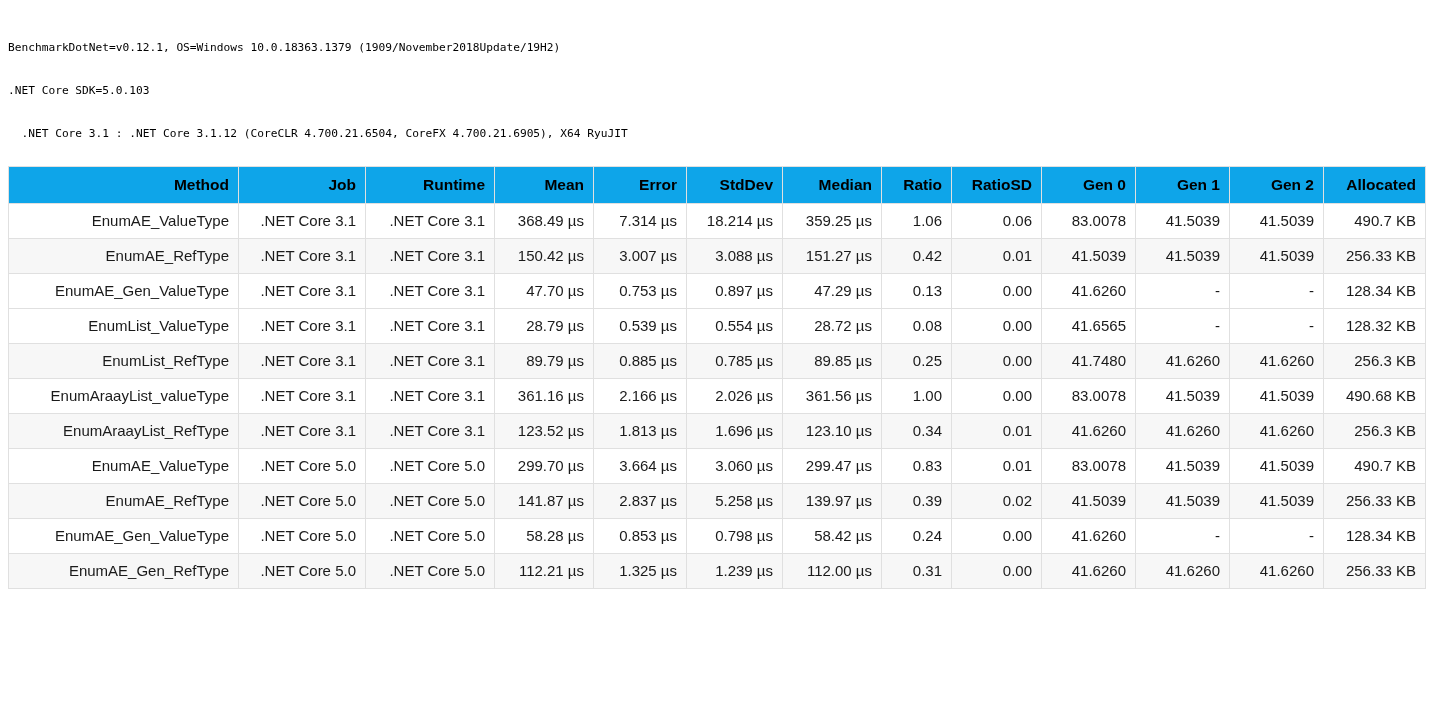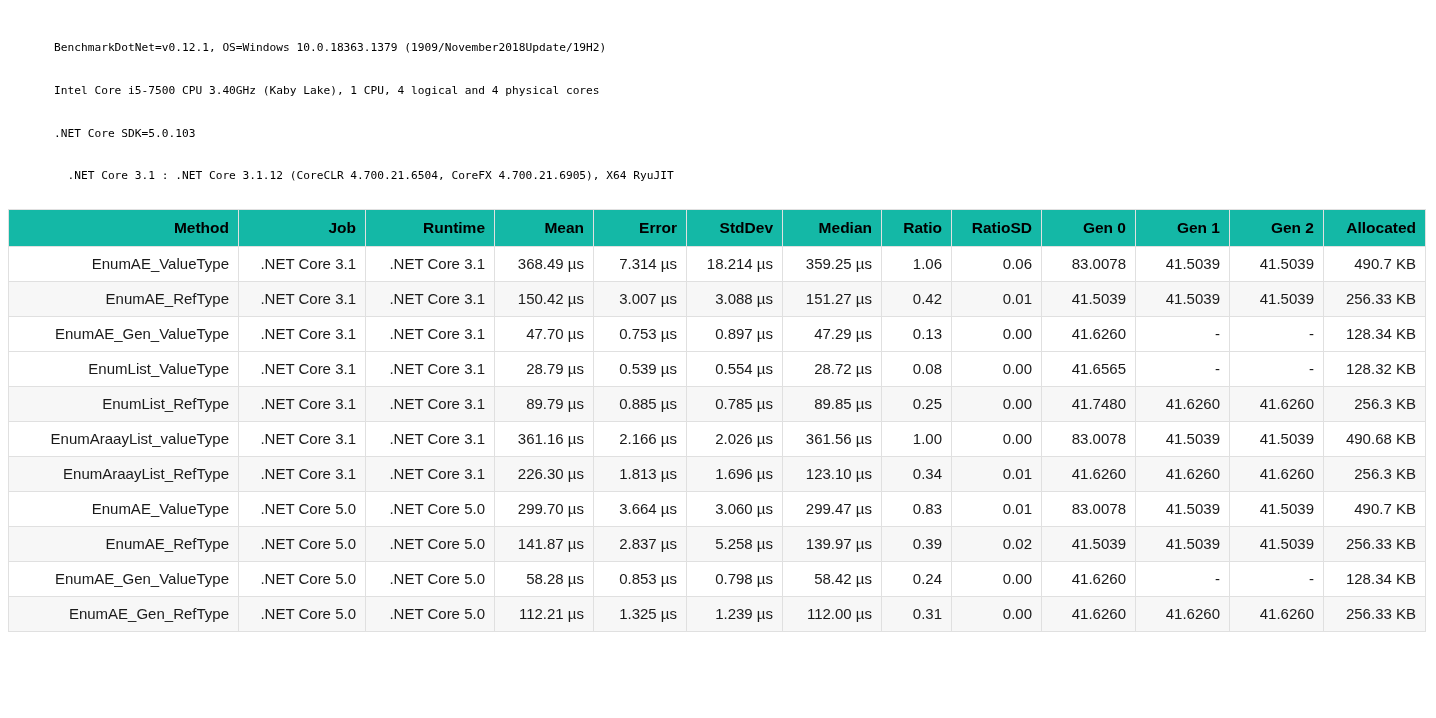--- a/index.html
+++ b/index.html
@@ -18,21 +18,20 @@
 
   
   .env-block {
     font-family: "DejaVu Sans Mono", "Liberation Mono", monospace;
     font-size: 11.2px;
     line-height: 14.2px;
     color: #000000;
     padding: 13px 0 0 8px;
     white-space: pre;
     letter-spacing: 0px;
-    margin-left: 46px;
   }
   .env-line {
     white-space: pre;
     display: block;
     height: 14.2px;
   }
 
   
   .table-wrap {
     margin: 11px 0 0 8px;
@@ -52,21 +51,21 @@
     padding: 0 9px 0 9px;
     height: 34px;
     line-height: 34px;
     white-space: nowrap;
     overflow: hidden;
     font-weight: normal;
   }
   table.bench thead th {
     font-weight: bold;
     color: #000000;
-    background: #14b8a6;
+    background: #0ea5e9;
     height: 36px;
     line-height: 36px;
     font-size: 15.5px;
   }
   table.bench tbody tr.odd td {
     background: #ffffff;
   }
   table.bench tbody tr.even td {
     background: #f7f7f7;
   }
@@ -84,21 +83,20 @@
   col.c-gen0      { width: 94px;  }
   col.c-gen1      { width: 94px;  }
   col.c-gen2      { width: 94px;  }
   col.c-allocated { width: 102px; }
 </style>
 </head>
 <body>
 
 <div class="env-block">
   <span class="env-line">BenchmarkDotNet=v0.12.1, OS=Windows 10.0.18363.1379 (1909/November2018Update/19H2)</span>
-  <span class="env-line">Intel Core i5-7500 CPU 3.40GHz (Kaby Lake), 1 CPU, 4 logical and 4 physical cores</span>
   <span class="env-line">.NET Core SDK=5.0.103</span>
   <span class="env-line">  .NET Core 3.1 : .NET Core 3.1.12 (CoreCLR 4.700.21.6504, CoreFX 4.700.21.6905), X64 RyuJIT</span>
 </div>
 
 <div class="table-wrap">
   <table class="bench">
     <colgroup>
       <col class="c-method">
         <col class="c-job">
         <col class="c-runtime">
@@ -218,21 +216,21 @@
           <td>0.00</td>
           <td>83.0078</td>
           <td>41.5039</td>
           <td>41.5039</td>
           <td>490.68 KB</td>
         </tr>
         <tr class="even">
           <td>EnumAraayList_RefType</td>
           <td>.NET Core 3.1</td>
           <td>.NET Core 3.1</td>
-          <td>226.30 µs</td>
+          <td>123.52 µs</td>
           <td>1.813 µs</td>
           <td>1.696 µs</td>
           <td>123.10 µs</td>
           <td>0.34</td>
           <td>0.01</td>
           <td>41.6260</td>
           <td>41.6260</td>
           <td>41.6260</td>
           <td>256.3 KB</td>
         </tr>

